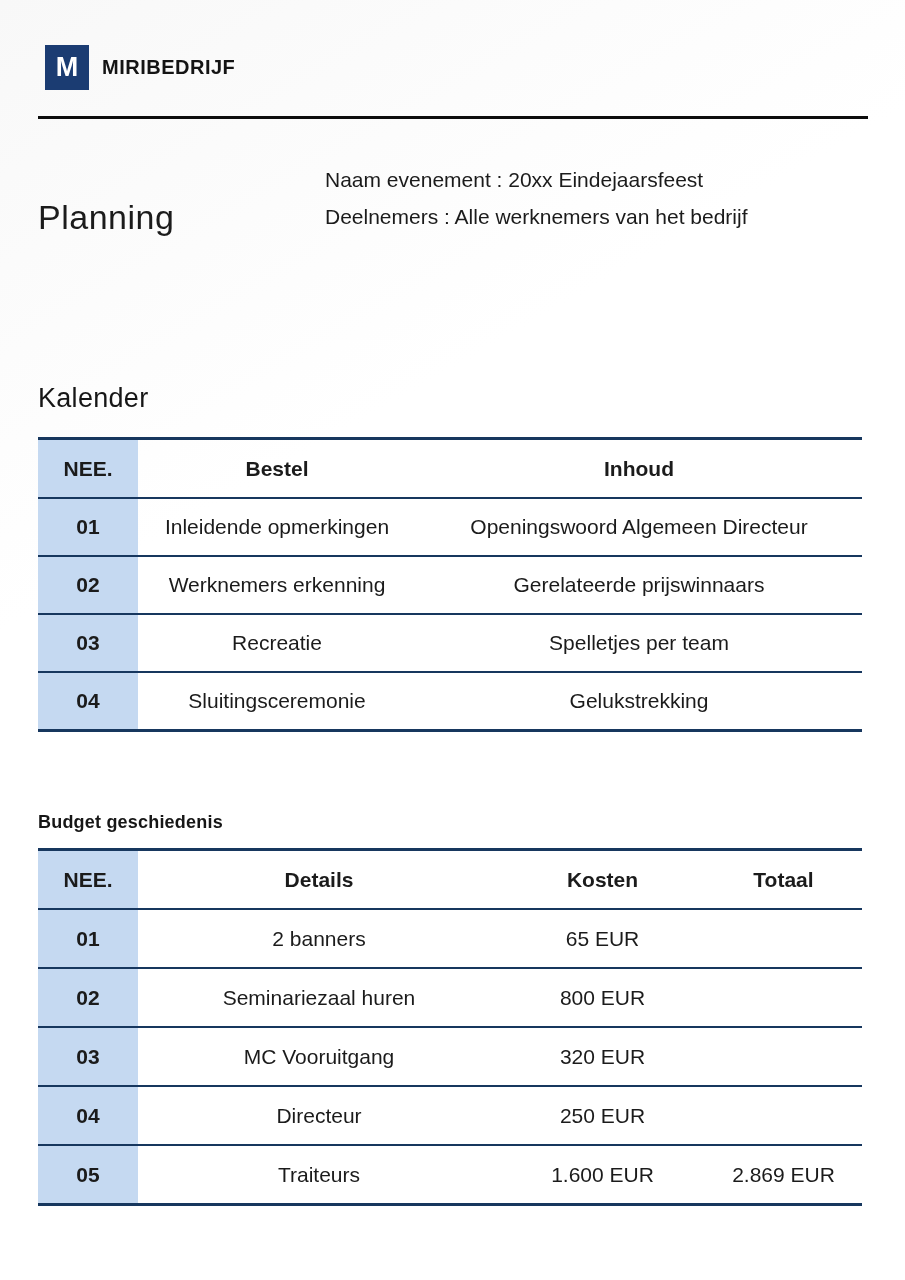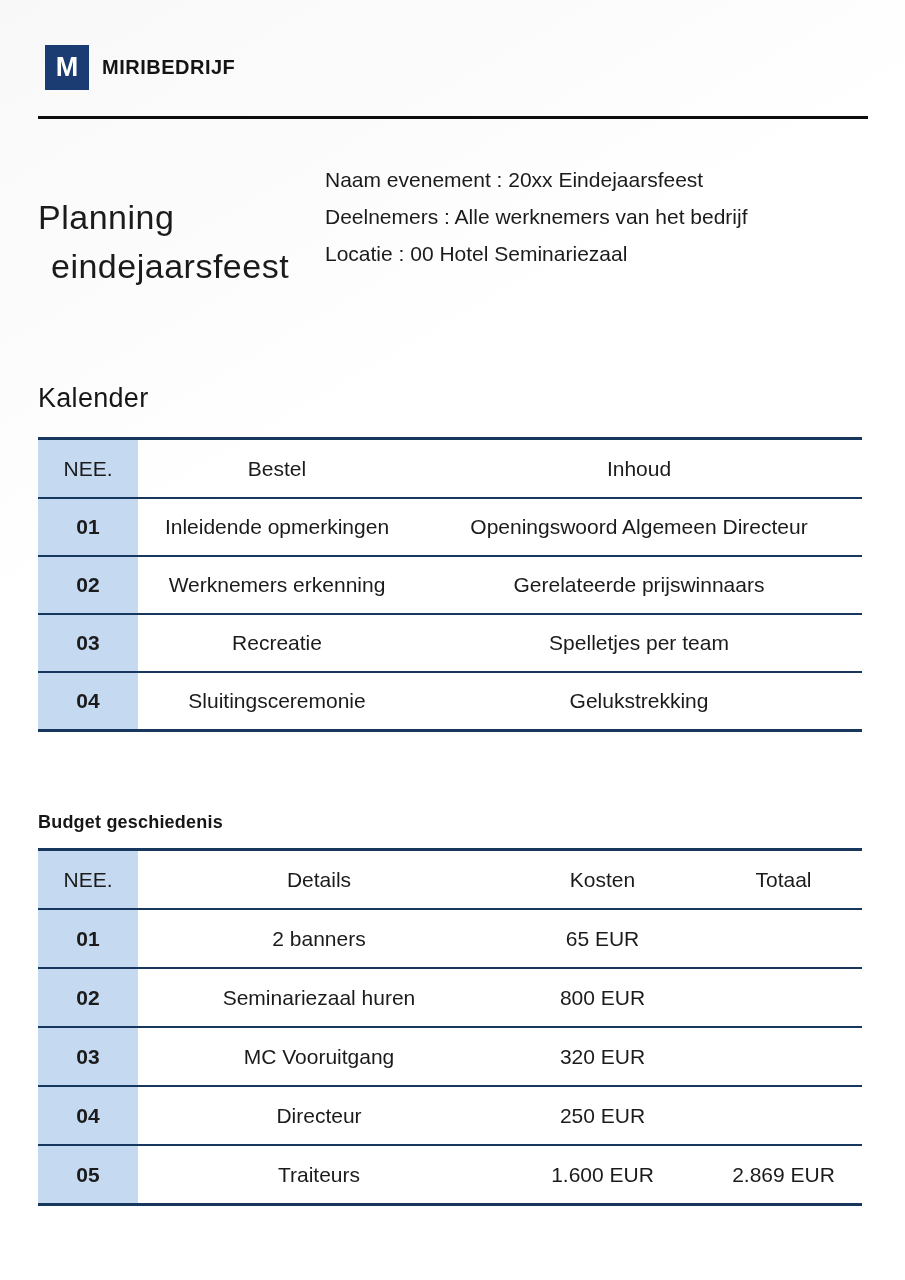--- a/index.html
+++ b/index.html
@@ -54,46 +54,44 @@
   table.data-table{
     position:absolute;left:38px;width:824px;
     border-collapse:collapse;table-layout:fixed;
   }
   .kalender-table{top:437px;}
   .budget-table{top:848px;}
   .data-table th,.data-table td{
     font-size:21px;text-align:center;vertical-align:middle;
     padding:0 6px;overflow:hidden;white-space:nowrap;
   }
-  .data-table thead th{height:57px;font-weight:400;text-align:center;}
+  .data-table thead th{height:57px;font-weight:700;text-align:center;}
   .kalender-table tbody td{height:56px;}
   .budget-table tbody td{height:57px;}
   .data-table td.num-cell{font-weight:700;margin-top:33px;}
   .data-table td.val-cell{font-weight:400;}
 </style>
 </head>
 <body>
 
 <div class="page">
 
   <div class="logo-box" style="background: rgb(27, 60, 114);">
     <span>M</span>
   </div>
   <div class="brand-name">MIRIBEDRIJF</div>
   <div class="header-divider" style="background: rgb(13, 13, 13);"></div>
 
   <div class="doc-title">
     <div class="line1">Planning</div>
-    <div class="line2">eindejaarsfeest</div>
   </div>
 
   <div class="event-info">
     <div>Naam evenement : 20xx Eindejaarsfeest</div>
     <div>Deelnemers : Alle werknemers van het bedrijf</div>
-    <div>Locatie : 00 Hotel Seminariezaal</div>
   </div>
 
   <div class="kalender-heading">Kalender</div>
 
   <table class="data-table kalender-table" style="border-top: 3px solid rgb(23, 55, 94); border-bottom: 3px solid rgb(23, 55, 94);">
     <colgroup>
       <col style="width:100px">
         <col style="width:278px">
         <col style="width:446px">
     </colgroup>

